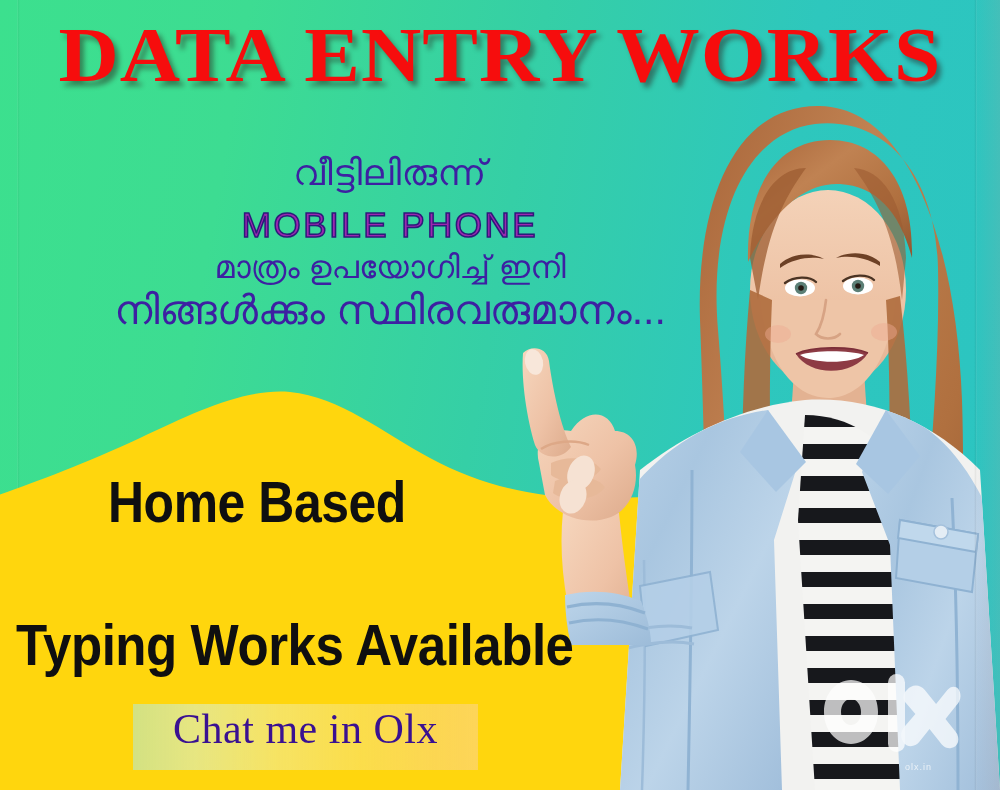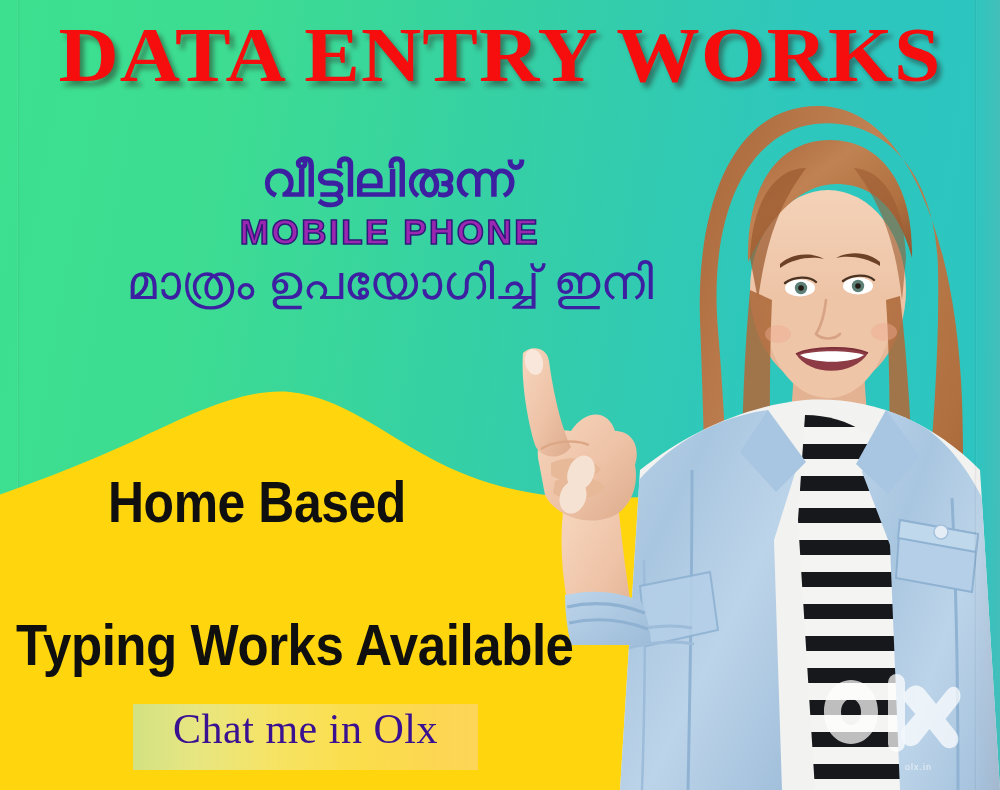--- a/index.html
+++ b/index.html
@@ -60,37 +60,37 @@
   .mal-block {
     position: absolute;
     left: 30px;
     top: 152px;
     width: 720px;
     text-align: center;
     color: #3b1c9e;
     font-family: "Liberation Sans", "DejaVu Sans", sans-serif;
   }
   .mal-line-1 {
-    font-size: 48px;
+    font-size: 36px;
     line-height: 1.18;
     color: #3d20a2;
     letter-spacing: .5px;
-    font-weight: bold;
   }
   .mobile-phone {
     font-size: 35px;
-    font-weight: bold;
+    font-weight: normal;
     line-height: 1.3;
     letter-spacing: 2.5px;
     color: #9c27b0;
     -webkit-text-stroke: 1.5px #2c1a7a;
     text-shadow: 0 0 1px #2c1a7a;
+    margin-top: 8px;
   }
   .mal-line-3 {
-    font-size: 48px;
+    font-size: 32px;
     line-height: 1.2;
     color: #3d20a2;
   }
   .mal-line-4 {
     font-size: 41px;
     line-height: 1.2;
     color: #3d20a2;
   }
 
   
@@ -239,20 +239,21 @@
                L 720 420 L 0 420 Z" fill="#ffd60d"></path>
     </svg>
   </div>
 
   <div class="headline">DATA ENTRY WORKS</div>
 
   <div class="mal-block">
     <div class="mal-line-1">വീട്ടിലിരുന്ന്</div>
     <div class="mobile-phone">MOBILE PHONE</div>
     <div class="mal-line-3">മാത്രം ഉപയോഗിച്ച് ഇനി</div>
+    <div class="mal-line-4">നിങ്ങൾക്കും സ്ഥിരവരുമാനം...</div>
   </div>
 
   <div class="woman">
     <svg viewBox="0 0 400 790" aria-hidden="true">
       <defs>
         <linearGradient id="hairG" x1="0" y1="0" x2="1" y2="1">
           <stop offset="0%" stop-color="#a9663a"></stop>
           <stop offset="35%" stop-color="#c08252"></stop>
           <stop offset="70%" stop-color="#b0703f"></stop>
           <stop offset="100%" stop-color="#8e5530"></stop>

